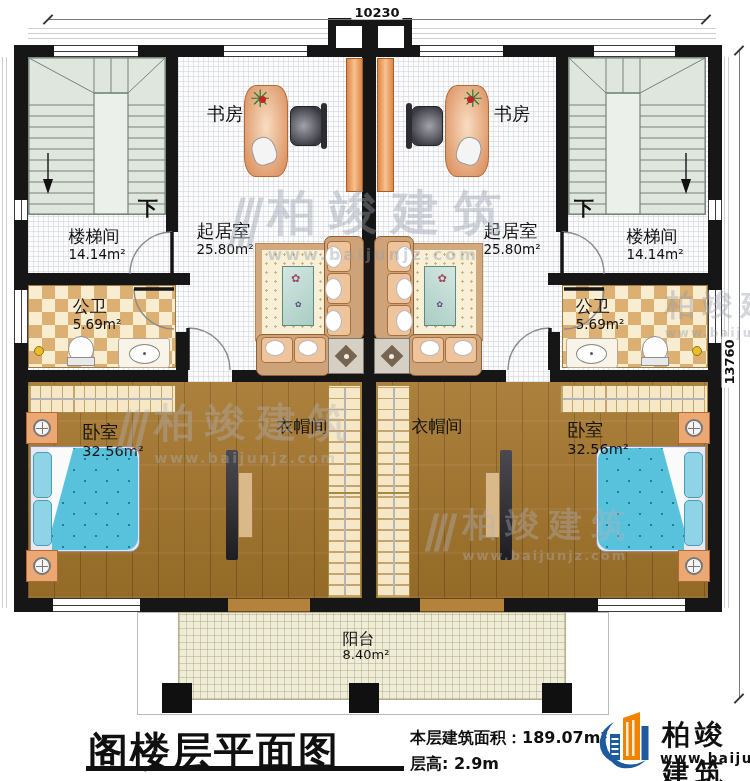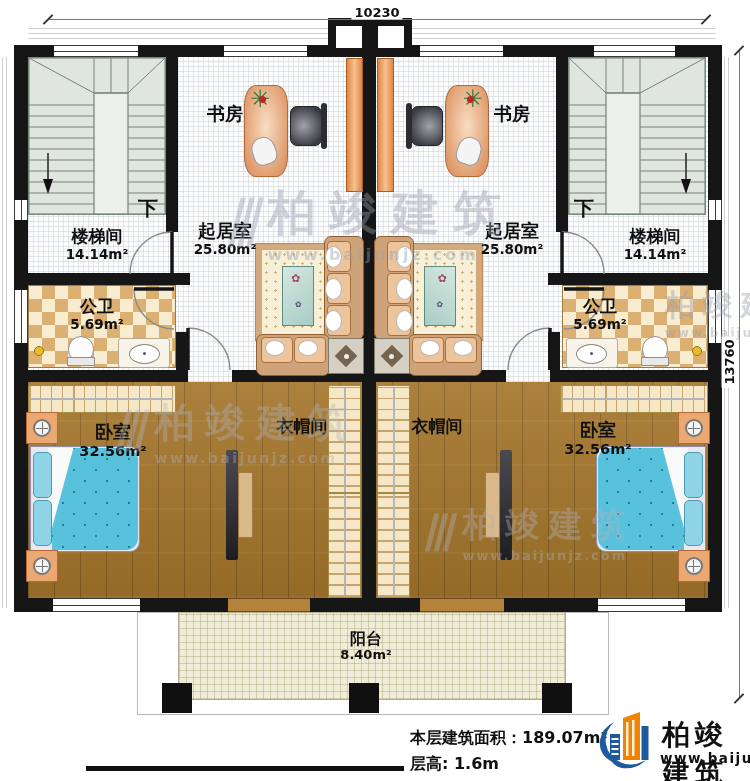--- a/index.html
+++ b/index.html
@@ -68,21 +68,21 @@
   .lamp b{position:absolute;top:50%;left:1px;right:1px;height:1px;background:#777;}
   .tv{position:absolute;background:linear-gradient(180deg,#4a4a50,#1e1e22);border-radius:2px;}
   .tvshelf{position:absolute;background:#d9b98a;border:1px solid #a07840;box-sizing:border-box;}
   .toilet-bowl{position:absolute;width:26px;height:26px;background:#fdfdfd;border:1.5px solid #8e8e8e;border-radius:50% 50% 46% 46%;box-sizing:border-box;}
   .toilet-tank{position:absolute;width:28px;height:9px;background:#e9e9e9;border:1.5px solid #8e8e8e;box-sizing:border-box;}
   .sinkctr{position:absolute;background:#f8f4ea;border:1px solid #b9ac8e;border-radius:3px;box-sizing:border-box;}
   .sinkctr i{position:absolute;left:10px;top:5px;width:31px;height:20px;background:#fff;border:1.5px solid #8f887b;border-radius:50%;box-sizing:border-box;}
   .sinkctr b{position:absolute;left:24px;top:13px;width:3px;height:3px;background:#555;border-radius:50%;}
   .ball{position:absolute;width:10px;height:10px;border-radius:50%;background:#e8be2a;border:1.5px solid #96720d;box-sizing:border-box;}
   
-  .rlabel{position:absolute;transform:translate(-50%,-50%);text-align:center;font-weight:bold;white-space:nowrap;line-height:1.15;}
+  .rlabel{position:absolute;transform:translate(-50%,-50%);font-weight:normal;white-space:nowrap;line-height:1.15;}
   .rname{font-size:17px;}
   .rarea{font-size:13.5px;}
   .downlbl{position:absolute;transform:translate(-50%,-50%);font-weight:bold;font-size:20px;}
   
   .dimline{position:absolute;background:#7a7a7a;}
   .tick{position:absolute;width:2px;height:13px;background:#333;transform:rotate(45deg);}
   .dimlabel{position:absolute;transform:translate(-50%,-50%);font-weight:bold;font-size:13px;background:#fff;padding:0 3px;}
   .dimlabel.rot{transform:translate(-50%,-50%) rotate(-90deg);}
   
   .wm{position:absolute;display:flex;align-items:center;gap:10px;color:rgba(150,158,170,.42);
@@ -430,23 +430,24 @@
 
   <div class="dimline" style="left:48px;top:19px;width:658px;height:1px;"></div>
   <div class="tick" style="left:47px;top:13px;"></div>
   <div class="tick" style="left:705px;top:13px;"></div>
   <div class="dimlabel" style="left:377px;top:12px;">10230</div>
   <div class="dimline" style="left:739px;top:50px;width:1px;height:648px;"></div>
   <div class="tick" style="left:738px;top:44px;"></div>
   <div class="tick" style="left:738px;top:692px;"></div>
   <div class="dimlabel rot" style="left:729px;top:362px;">13760</div>
 
+  <div class="tb-title" style="left:88px;top:724px;">阁楼层平面图</div>
   <div class="tb-underline" style="left:86px;top:766px;width:318px;height:5px;"></div>
   <div class="tb-info" style="left:410px;top:728px;">本层建筑面积：189.07m²</div>
-  <div class="tb-info" style="left:410px;top:754px;">层高: 1.6m</div>
+  <div class="tb-info" style="left:410px;top:754px;">层高: 2.9m</div>
 
   <div class="abs" style="left:596px;top:708px;width:60px;height:64px;">
     <svg width="60" height="64" viewBox="0 0 60 64">
       <path d="M16 54 Q2 46 4 32 Q6 20 18 14 Q8 24 10 36 Q12 48 24 54 Q36 60 50 52 Q40 62 26 60 Q20 59 16 54 Z" fill="#1e5aa0"></path>
       <rect x="14" y="26" width="10" height="26" fill="#1e5aa0"></rect>
       <rect x="15.5" y="30" width="7" height="2" fill="#fff"></rect>
         <rect x="15.5" y="35" width="7" height="2" fill="#fff"></rect>
       <rect x="15.5" y="40" width="7" height="2" fill="#fff"></rect>
         <rect x="15.5" y="45" width="7" height="2" fill="#fff"></rect>
       <polygon points="27,10 44,4 44,52 27,52" fill="#f08300"></polygon>

